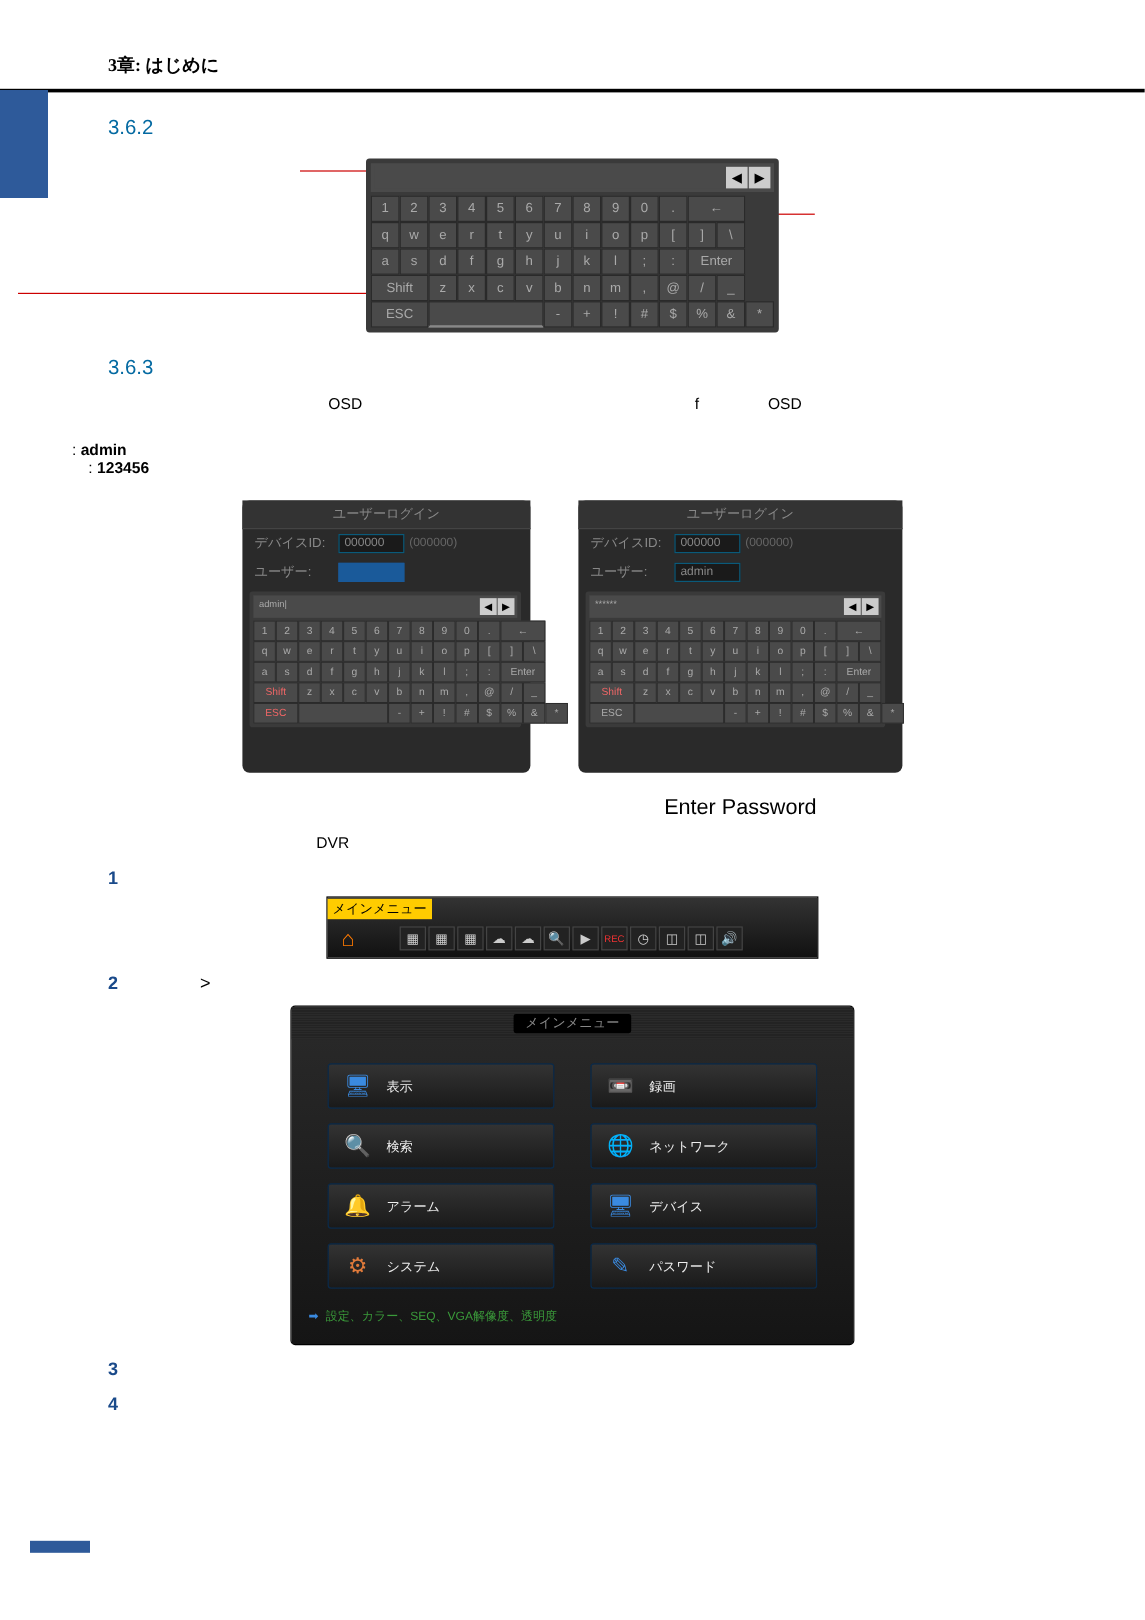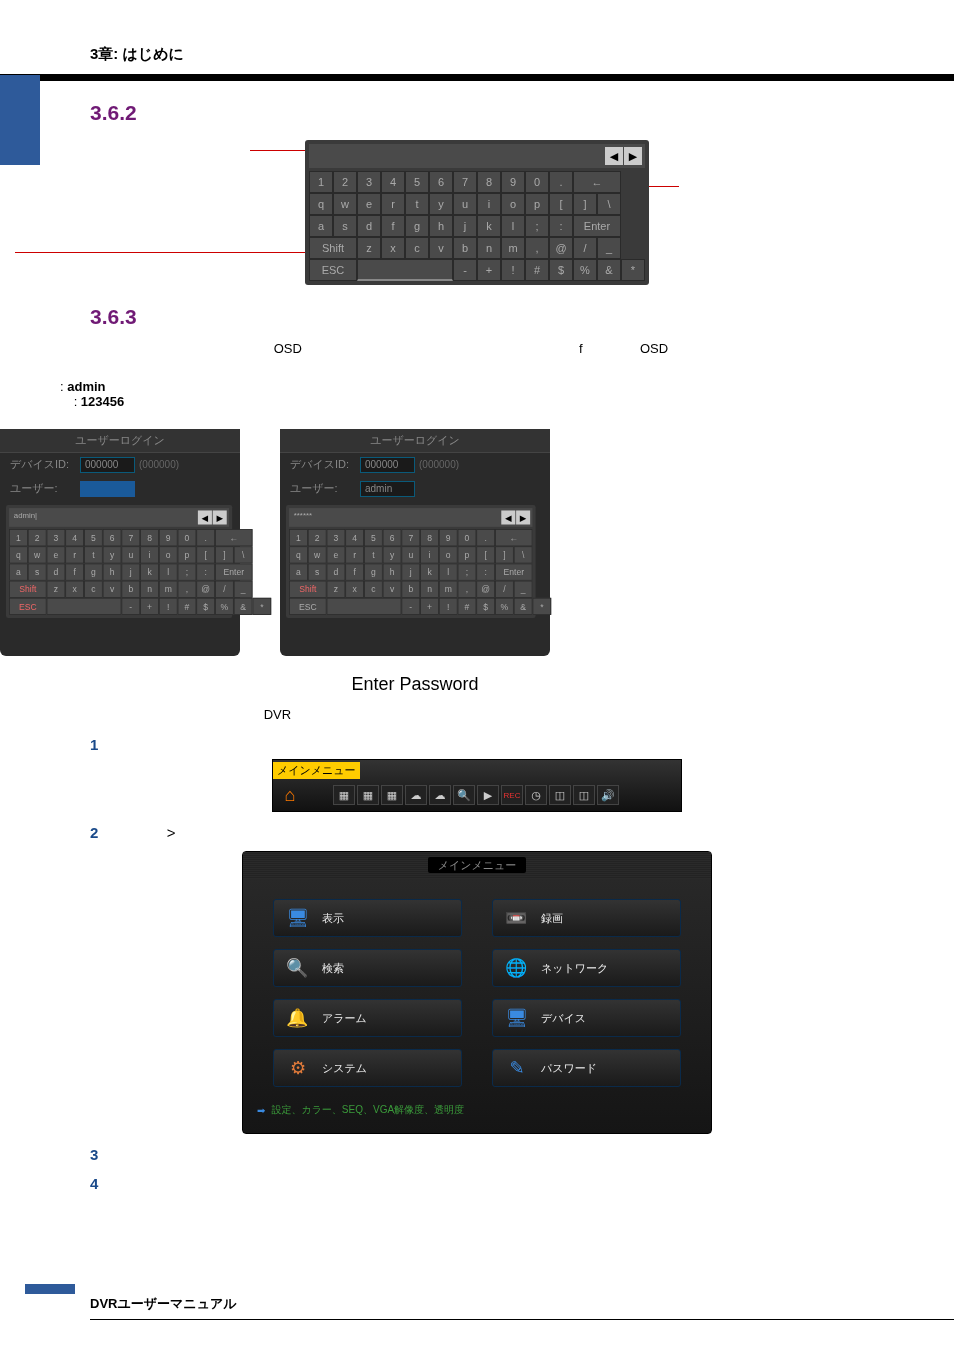--- a/index.html
+++ b/index.html
@@ -6,28 +6,29 @@
   body {
     font-family: "Meiryo", "MS PGothic", sans-serif;
     background: #fff;
     width: 954px;
     height: 1350px;
     position: relative;
     color: #000;
   }
   .page-header {
     padding: 45px 44px 10px 90px;
-    border-bottom: 7px solid #000000;
+    border-bottom: 3px solid #000000;
     font-size: 15px;
     font-weight: bold;
+    font-family: Liberation Serif, serif;
   }
   .section-num {
-    font-size: 21px;
-    font-weight: bold;
-    color: #701a75;
+    font-size: 17px;
+    font-weight: normal;
+    color: #0369a1;
     margin: 20px 0 10px 90px;
   }
   .content-block {
     margin: 0 90px;
     font-size: 13px;
     line-height: 1.5;
   }
   .center-img {
     display: flex;
     justify-content: center;
@@ -131,21 +132,21 @@
     color: #888;
     font-size: 10px;
     width: 55px;
     height: 16px;
   }
   .login-row .fld.blue { background: #1a5a9a; border-color: #1a5a9a; width: 55px; }
   .login-row .hint { color: #666; font-size: 10px; padding-left: 4px; }
   .kbd-mini { transform: scale(0.78); transform-origin: top left; margin-top: 4px; }
   .two-col {
     display: flex;
-    justify-content: flex-start;
+    justify-content: center;
     gap: 40px;
     margin: 10px 0;
   }
   .caption { text-align: center; font-size: 18px; margin-top: 18px; }
   .step-num {
     font-size: 15px;
     font-weight: bold;
     color: #1a4a8a;
     margin: 12px 0 2px 90px;
   }
@@ -655,17 +656,16 @@
     <span>設定、カラー、SEQ、VGA解像度、透明度</span>
   </div>
 </div>
 
 
 <div class="step-num">3</div>
 <div class="step-num">4</div>
 
 <div class="page-footer">
   <div class="footer-accent"></div>
-  <div class="footer-text">DVRユーザーマニュアル</div>
 </div>
 
 
 
 
 </body></html>

